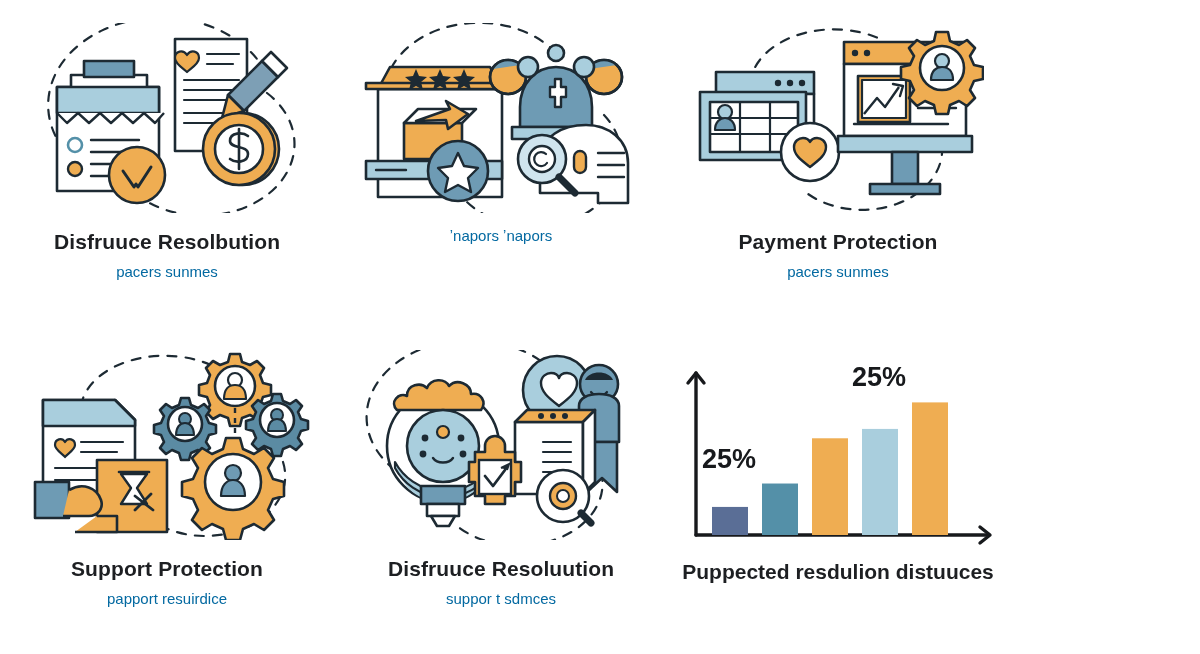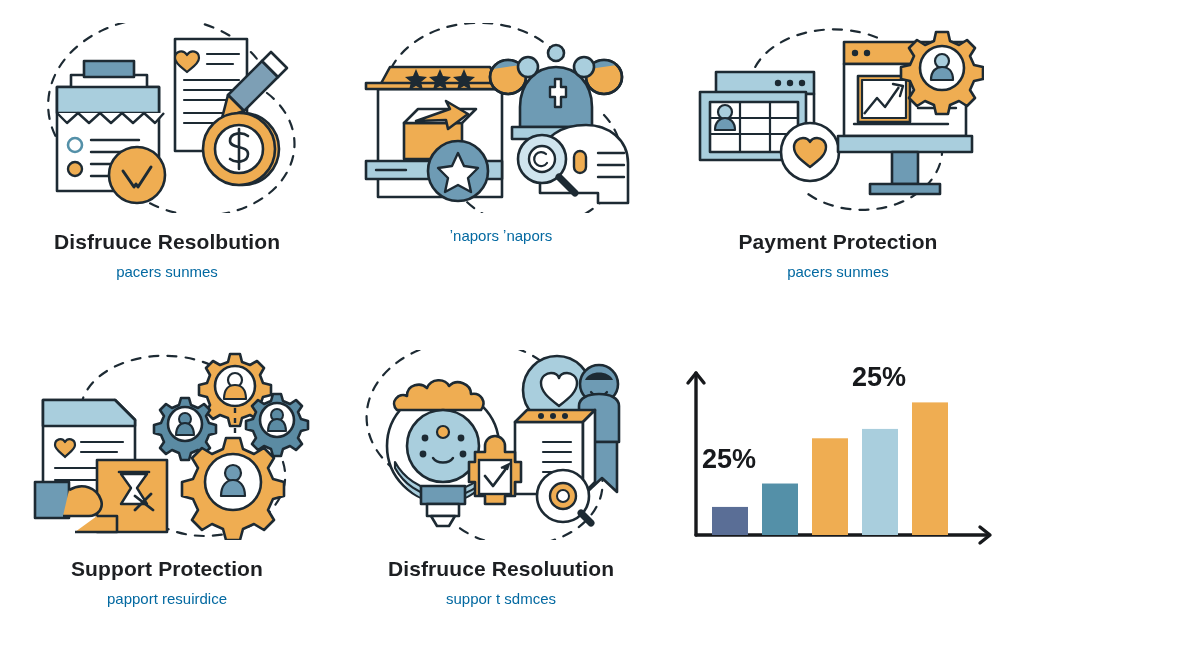--- a/index.html
+++ b/index.html
@@ -426,15 +426,16 @@
             <rect x="144" y="93.28" width="36" height="96.72" fill="#efad52"></rect>
             <rect x="194" y="83.91999999999999" width="36" height="106.08000000000001" fill="#a9cedd"></rect>
             <rect x="244" y="57.400000000000006" width="36" height="132.6" fill="#efad52"></rect>
           </g>
         <g id="chart-labels">
             <text x="88" y="122.51999999999998" text-anchor="end" class="datalabel">25%</text>
             <text x="238" y="41.400000000000006" text-anchor="end" class="datalabel">25%</text>
           </g>
       </svg>
     </div>
+    <div class="chart-title">Puppected resdulion distuuces</div>
   </div>
 
 </div>
 
 </body></html>

